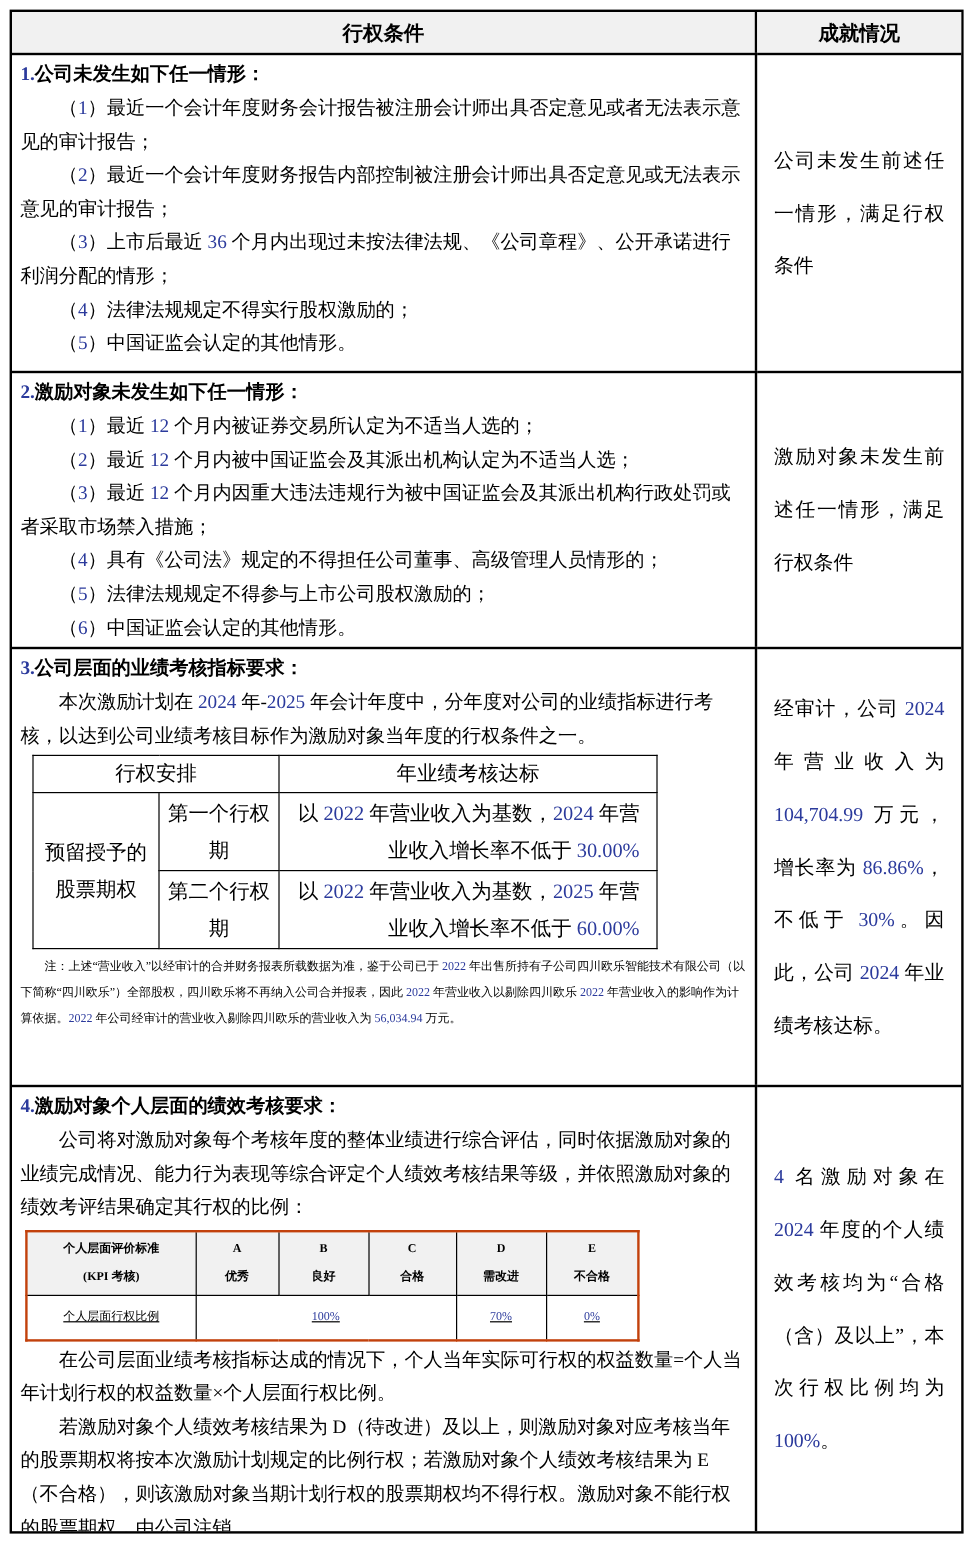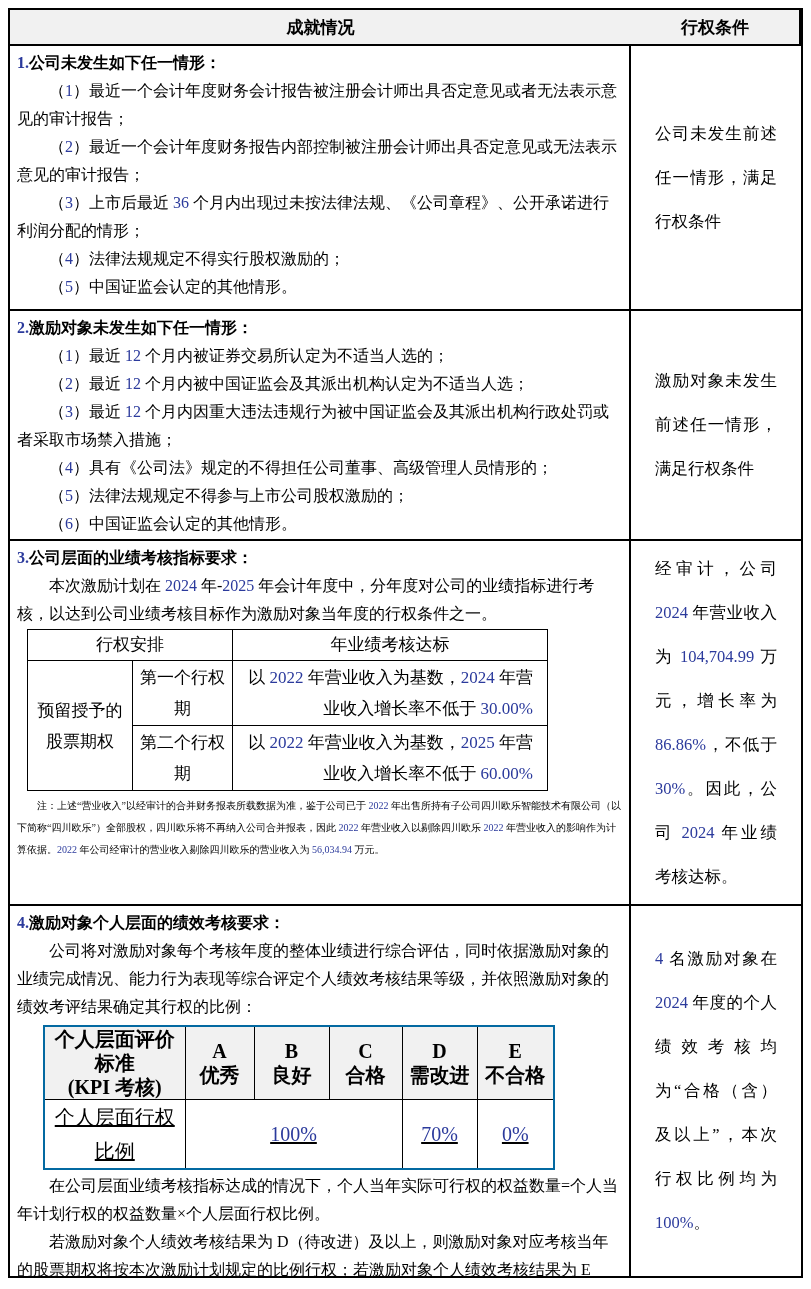--- a/index.html
+++ b/index.html
@@ -17,52 +17,52 @@
   .hc{background:#f1f1f1;display:flex;align-items:center;justify-content:center;
       font-weight:bold;font-size:17px;}
 
   
   .cond{padding:3px 7px 0 7px;font-size:16px;line-height:28px;}
   .cond p{margin:0;text-indent:2em;}
   .cond p.tt{text-indent:0;font-weight:bold;}
   .cond p.note{font-size:10px;line-height:22px;text-indent:2em;margin-top:2px;}
 
   
-  .sc{display:flex;align-items:center;padding:0 24px;}
+  .sc{display:flex;align-items:center;padding:0 14px;}
   .sc .scin{width:100%;text-align:justify;font-size:16.5px;line-height:44px;}
 
   
   table.ext{border-collapse:collapse;table-layout:fixed;width:520px;
             margin:1px 0 4px 10px;font-size:17px;}
   table.ext th,table.ext td{border:1px solid #000;font-weight:normal;
             text-align:center;vertical-align:middle;padding:0;line-height:30px;}
   table.ext tr.hr th{height:30px;}
   table.ext tr.dr td{height:64px;line-height:31px;}
   table.ext td.tgt{text-align:right;padding:0 14px 0 12px;}
   table.ext td.rsp{padding:0 6px;}
 
   
   table.kpit{border-collapse:collapse;table-layout:fixed;width:510px;
-             margin:4px 0 2px 26px;font-size:20px;border:2px solid #0369a1;}
+             margin:4px 0 2px 4px;font-size:10px;border:2px solid #c2410c;}
   table.kpit th,table.kpit td{border:1px solid #000;text-align:center;
              vertical-align:middle;padding:0;}
   table.kpit th{background:#f1f1f1;font-weight:bold;height:52px;line-height:24px;}
   table.kpit td{height:36px;line-height:34px;text-decoration:underline;}
 
   
   .num{font-family:"Liberation Serif",serif;color:#2b3a9c;}
   .lat{font-family:"Liberation Serif",serif;}
 </style>
 </head>
 <body>
 
 <div class="doc">
 
+  <div class="hc cl">行权条件</div>
   <div class="hc">成就情况</div>
-  <div class="hc cl">行权条件</div>
 
   <div class="cond cl bt">
     <p class="tt"><span class="num">1.</span>公司未发生如下任一情形：</p>
     <p>（<span class="num">1</span>）最近一个会计年度财务会计报告被注册会计师出具否定意见或者无法表示意见的审计报告；</p>
     <p>（<span class="num">2</span>）最近一个会计年度财务报告内部控制被注册会计师出具否定意见或无法表示意见的审计报告；</p>
     <p>（<span class="num">3</span>）上市后最近 <span class="num">36</span> 个月内出现过未按法律法规、《公司章程》、公开承诺进行利润分配的情形；</p>
     <p>（<span class="num">4</span>）法律法规规定不得实行股权激励的；</p>
     <p>（<span class="num">5</span>）中国证监会认定的其他情形。</p>
   </div>
   <div class="sc bt">

